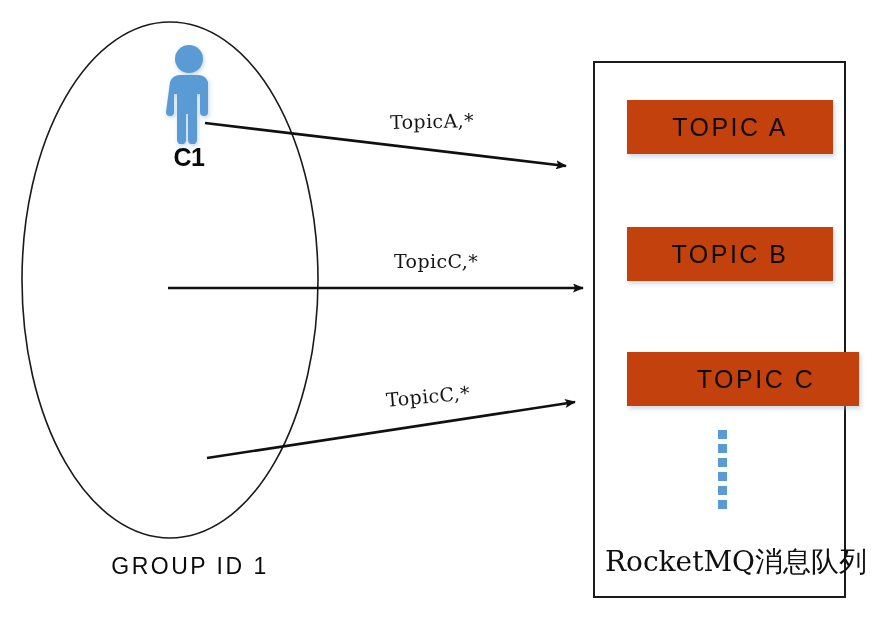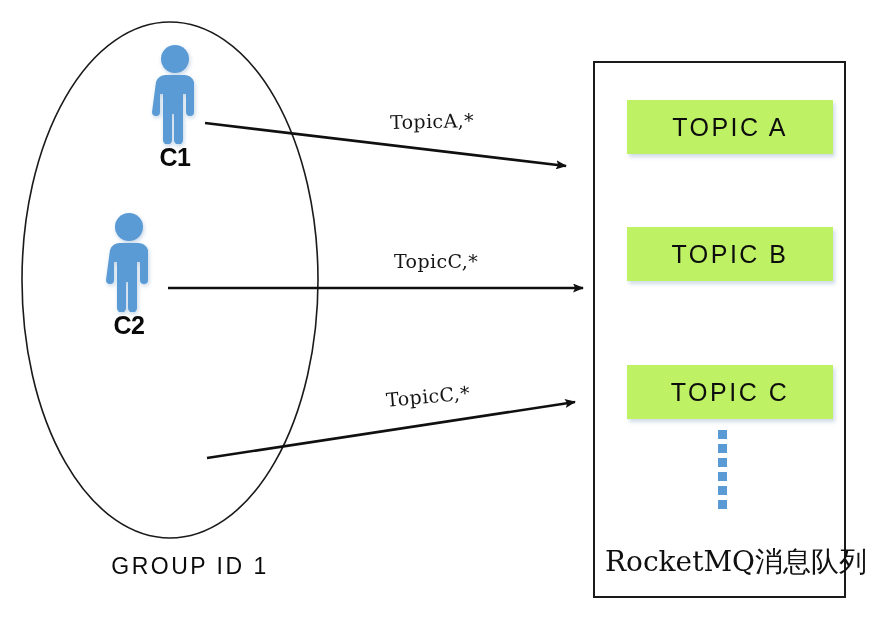--- a/index.html
+++ b/index.html
@@ -80,21 +80,21 @@
     height: 537px;
     border: 2px solid #1a1a1a;
     background: #ffffff;
     box-sizing: border-box;
   }
   .topic-card {
     position: absolute;
     left: 627px;
     width: 206px;
     height: 54px;
-    background: #bef264;
+    background: #c2410c;
     box-shadow: 2px 3px 4px rgba(150,175,200,0.45);
     display: flex;
     align-items: center;
     justify-content: center;
   }
   .topic-card-text {
     font-family: "Liberation Sans", sans-serif;
     font-size: 25px;
     font-weight: 500;
     color: #0d0d0d;
@@ -142,56 +142,49 @@
 
     <ellipse cx="170" cy="280" rx="148" ry="258" fill="none" stroke="#1a1a1a" stroke-width="1.6"></ellipse>
 
     <line x1="205" y1="123" x2="566" y2="166" stroke="#101010" stroke-width="2.6" marker-end="url(#arrowhead)"></line>
 
     <line x1="168" y1="288" x2="583" y2="288" stroke="#101010" stroke-width="2.4" marker-end="url(#arrowhead)"></line>
 
     <line x1="207" y1="458" x2="575" y2="402" stroke="#101010" stroke-width="2.6" marker-end="url(#arrowhead)"></line>
   </svg>
 
-  <div class="consumer" style="left:144px; top:44px;">
+  <div class="consumer" style="left:158px; top:44px;">
     <svg class="person-svg" viewBox="0 0 62 100">
       <circle cx="31" cy="15" r="14" fill="#5B9BD5"></circle>
       <path d="M12,38 a10,10 0 0 1 10,-7 h18 a10,10 0 0 1 10,7 l0,30 a4,4 0 0 1 -8,0 l0,-18 l-3,0 l0,46 a4.5,4.5 0 0 1 -9,0 l0,-26 l-2,0 l0,26 a4.5,4.5 0 0 1 -9,0 l0,-46 l-3,0 l0,18 a4,4 0 0 1 -8,0 z" fill="#5B9BD5"></path>
     </svg>
     <div class="consumer-label">C1</div>
   </div>
 
-  <div class="consumer" style="left:98px; top:212px;">
-    <svg class="person-svg" viewBox="0 0 62 100">
-      <circle cx="31" cy="15" r="14" fill="#5B9BD5"></circle>
-      <path d="M12,38 a10,10 0 0 1 10,-7 h18 a10,10 0 0 1 10,7 l0,30 a4,4 0 0 1 -8,0 l0,-18 l-3,0 l0,46 a4.5,4.5 0 0 1 -9,0 l0,-26 l-2,0 l0,26 a4.5,4.5 0 0 1 -9,0 l0,-46 l-3,0 l0,18 a4,4 0 0 1 -8,0 z" fill="#5B9BD5"></path>
-    </svg>
-    <div class="consumer-label">C2</div>
-  </div>
 
 
   <div class="group-caption">GROUP ID 1</div>
 
   <div class="arrow-label" style="left:390px; top:110px; transform:rotate(-1.2deg);">TopicA,*</div>
 
   <div class="arrow-label" style="left:394px; top:250px;">TopicC,*</div>
 
   <div class="arrow-label" style="left:386px; top:385px; transform:rotate(-5deg);">TopicC,*</div>
 
   <div class="broker-box"></div>
 
   <div class="topic-card" style="top:100px;">
     <span class="topic-card-text">TOPIC A</span>
   </div>
 
   <div class="topic-card" style="top:227px;">
     <span class="topic-card-text">TOPIC B</span>
   </div>
 
-  <div class="topic-card" style="top:365px;">
+  <div class="topic-card" style="top:352px;padding-left:26px;">
     <span class="topic-card-text">TOPIC C</span>
   </div>
 
   <div class="ellipsis-dots">
     <span class="ellipsis-dot"></span>
     <span class="ellipsis-dot"></span>
     <span class="ellipsis-dot"></span>
     <span class="ellipsis-dot"></span>
     <span class="ellipsis-dot"></span>
     <span class="ellipsis-dot"></span>

